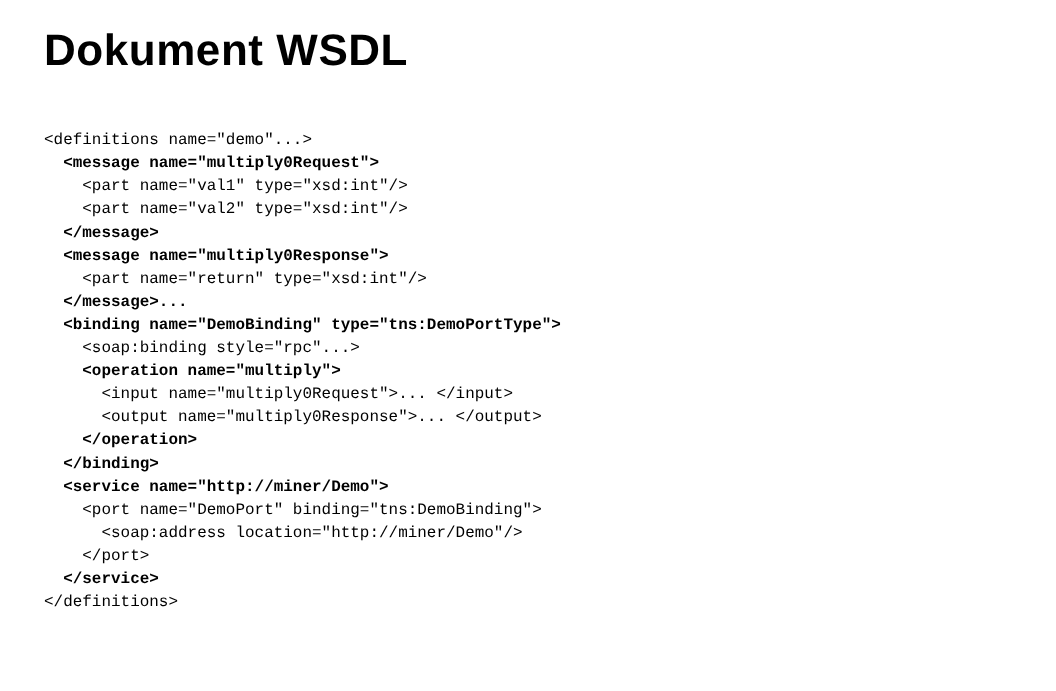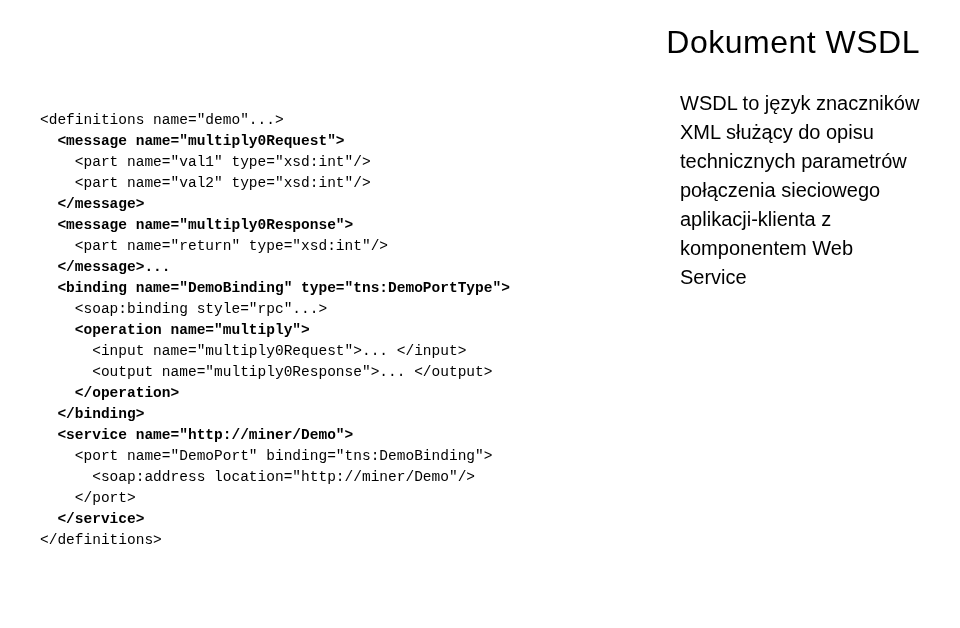--- a/index.html
+++ b/index.html
@@ -1,17 +1,17 @@
 <!DOCTYPE html>
 <html><head>
 <meta charset="utf-8">
 <style>
   html,body{margin:0;padding:0;width:960px;height:628px;background:#fff;font-family:Verdana,Geneva,sans-serif;color:#000;}
   .page{position:relative;width:960px;height:628px;box-sizing:border-box;padding:24px 40px 0 40px;}
-  .title{font-size:32px;font-weight:400;text-align:right;margin:0 0 28px 0;letter-spacing:0.5px;}
+  .title{font-size:40px;font-weight:700;text-align:left;margin:0 0 28px 0;letter-spacing:0.5px;}
   .body{display:flex;gap:24px;}
   .code{font-family:"Courier New",Courier,monospace;font-size:14.5px;line-height:1.45;white-space:pre;flex:0 0 616px;}
   .code .b{font-weight:700;}
   .code .i{}
   .side{flex:1;font-size:20px;line-height:1.45;}
 </style>
 </head>
 <body>
 
 <div class="page">
@@ -33,15 +33,14 @@
 <span>      &lt;output name="multiply0Response"&gt;... &lt;/output&gt;</span>
 <span class="b">    &lt;/operation&gt;</span>
 <span class="b">  &lt;/binding&gt;</span>
 <span class="b">  &lt;service name="http://miner/Demo"&gt;</span>
 <span>    &lt;port name="DemoPort" binding="tns:DemoBinding"&gt;</span>
 <span class="i">      &lt;soap:address location="http://miner/Demo"/&gt;</span>
 <span>    &lt;/port&gt;</span>
 <span class="b">  &lt;/service&gt;</span>
 <span>&lt;/definitions&gt;</span>
     </div>
-    <div class="side">WSDL to język znaczników XML służący do opisu technicznych parametrów połączenia sieciowego aplikacji-klienta z komponentem Web Service</div>
   </div>
 </div>
 
 </body></html>

